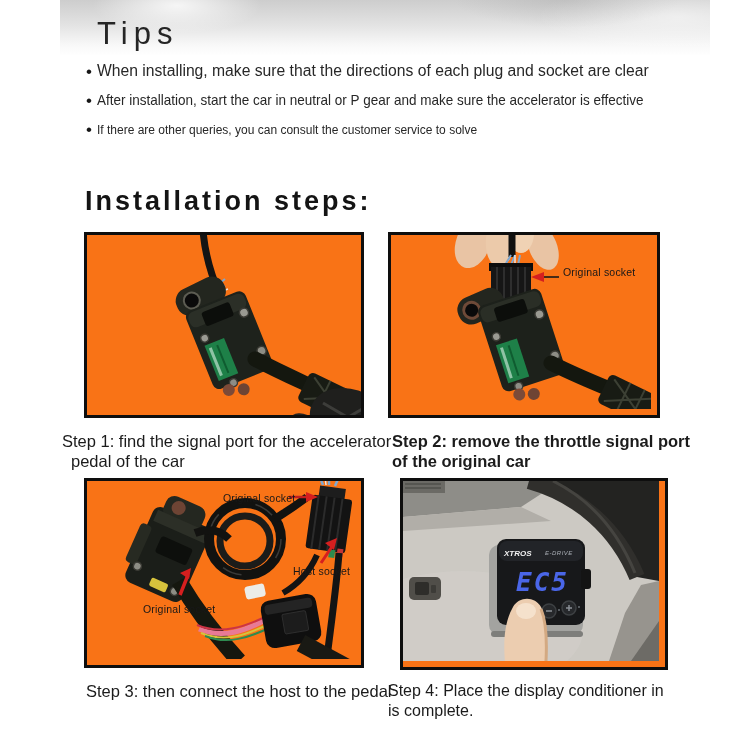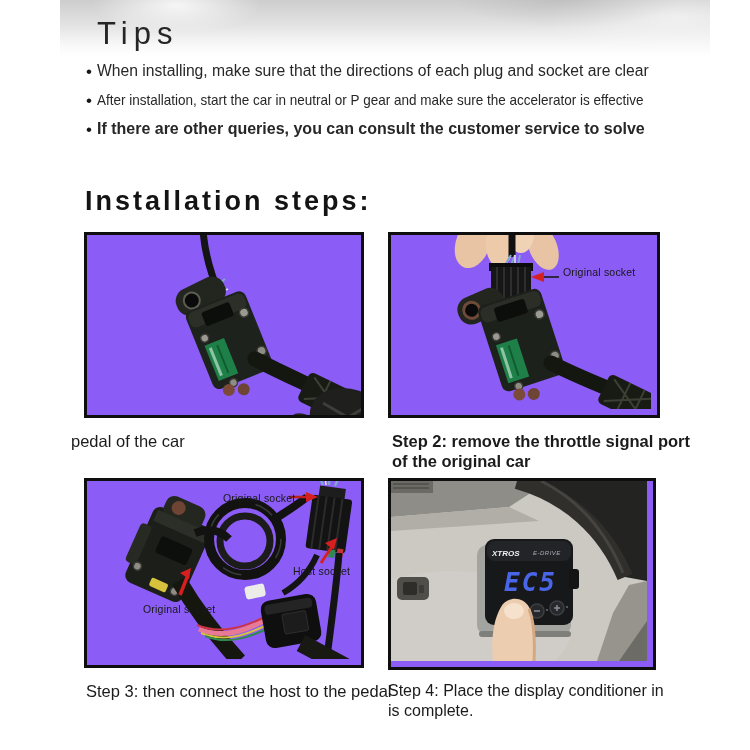--- a/index.html
+++ b/index.html
@@ -21,34 +21,34 @@
   }
 
   
   .tips-list{position:absolute;left:86px;top:61px;width:640px;}
   .tip{display:flex;align-items:baseline;height:29px;color:#272727;white-space:nowrap;}
   .tip::before{content:"\2022";font-size:17px;margin-right:5px;position:relative;top:1px;color:#161616;}
   .tip>span{display:inline-block;transform-origin:0 60%;}
   .tip-1>span{font-size:16.5px;}
   .tip-2>span{font-size:16px;transform:scaleX(.98);}
   .tip-3>span{font-size:15px;transform:scaleX(.90);}
-  .tip-4>span{font-size:16px;font-weight:bold;}
+  .tip-4>span{font-size:12px;}
 
   .install-title{
     position:absolute;left:85px;top:186px;
     font-size:27px;letter-spacing:3px;color:#141414;font-weight:600;
   }
 
   
-  .panel{position:absolute;background:#8b5cf6;border:3px solid #0e0e0e;overflow:hidden;}
+  .panel{position:absolute;background:#f97316;border:3px solid #0e0e0e;overflow:hidden;}
   .panel svg{position:absolute;left:0;top:0;}
   #panel1{left:84px;top:232px;width:274px;height:180px;}
   #panel2{left:388px;top:232px;width:266px;height:180px;}
   #panel3{left:84px;top:478px;width:274px;height:184px;}
-  #panel4{left:388px;top:478px;width:262px;height:186px;}
+  #panel4{left:400px;top:478px;width:262px;height:186px;}
 
   .photo-label{
     position:absolute;font-size:10.5px;color:#181818;white-space:nowrap;
     letter-spacing:0.2px;
   }
 
   
   .caption{position:absolute;color:#1b1b1b;font-size:16.5px;line-height:20px;}
   .caption div{white-space:nowrap;}
   #cap1{left:62px;top:431px;}
@@ -290,20 +290,21 @@
 
       <g>
         <path d="M102 182 C100 158 102 140 110 126 C116 115 132 115 138 126 C144 138 145 160 143 182 Z" fill="#eccdb0"></path>
         <path d="M138 128 C143 140 144 160 143 180" stroke="#d3a982" stroke-width="3" fill="none"></path>
         <ellipse cx="123" cy="130" rx="10" ry="8" fill="#f6e3cf" opacity="0.9"></ellipse>
       </g>
     </svg>
   </div>
 
   <div class="caption" id="cap1">
+    <div>Step 1: find the signal port for the accelerator</div>
     <div class="cap-indent">pedal of the car</div>
   </div>
   <div class="caption" id="cap2">
     <div>Step 2: remove the throttle signal port</div>
     <div>of the original car</div>
   </div>
   <div class="caption" id="cap3">
     <div>Step 3: then connect the host to the pedal</div>
   </div>
   <div class="caption" id="cap4">

